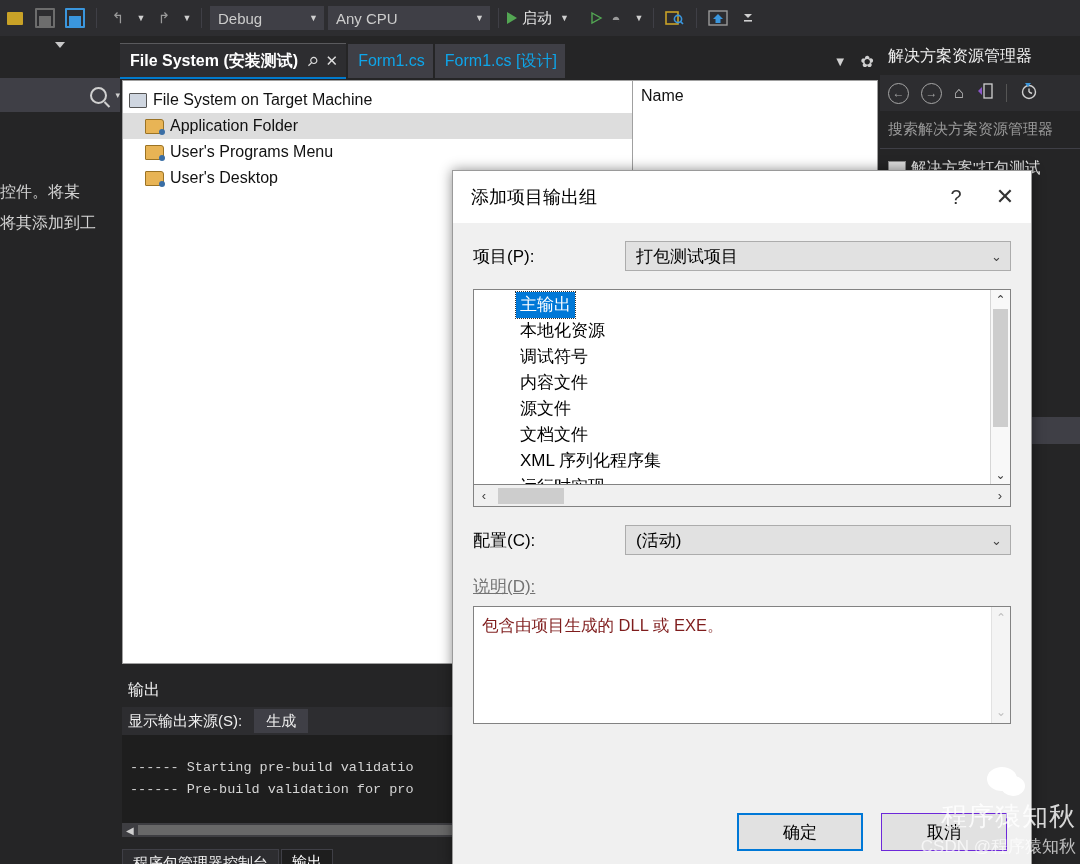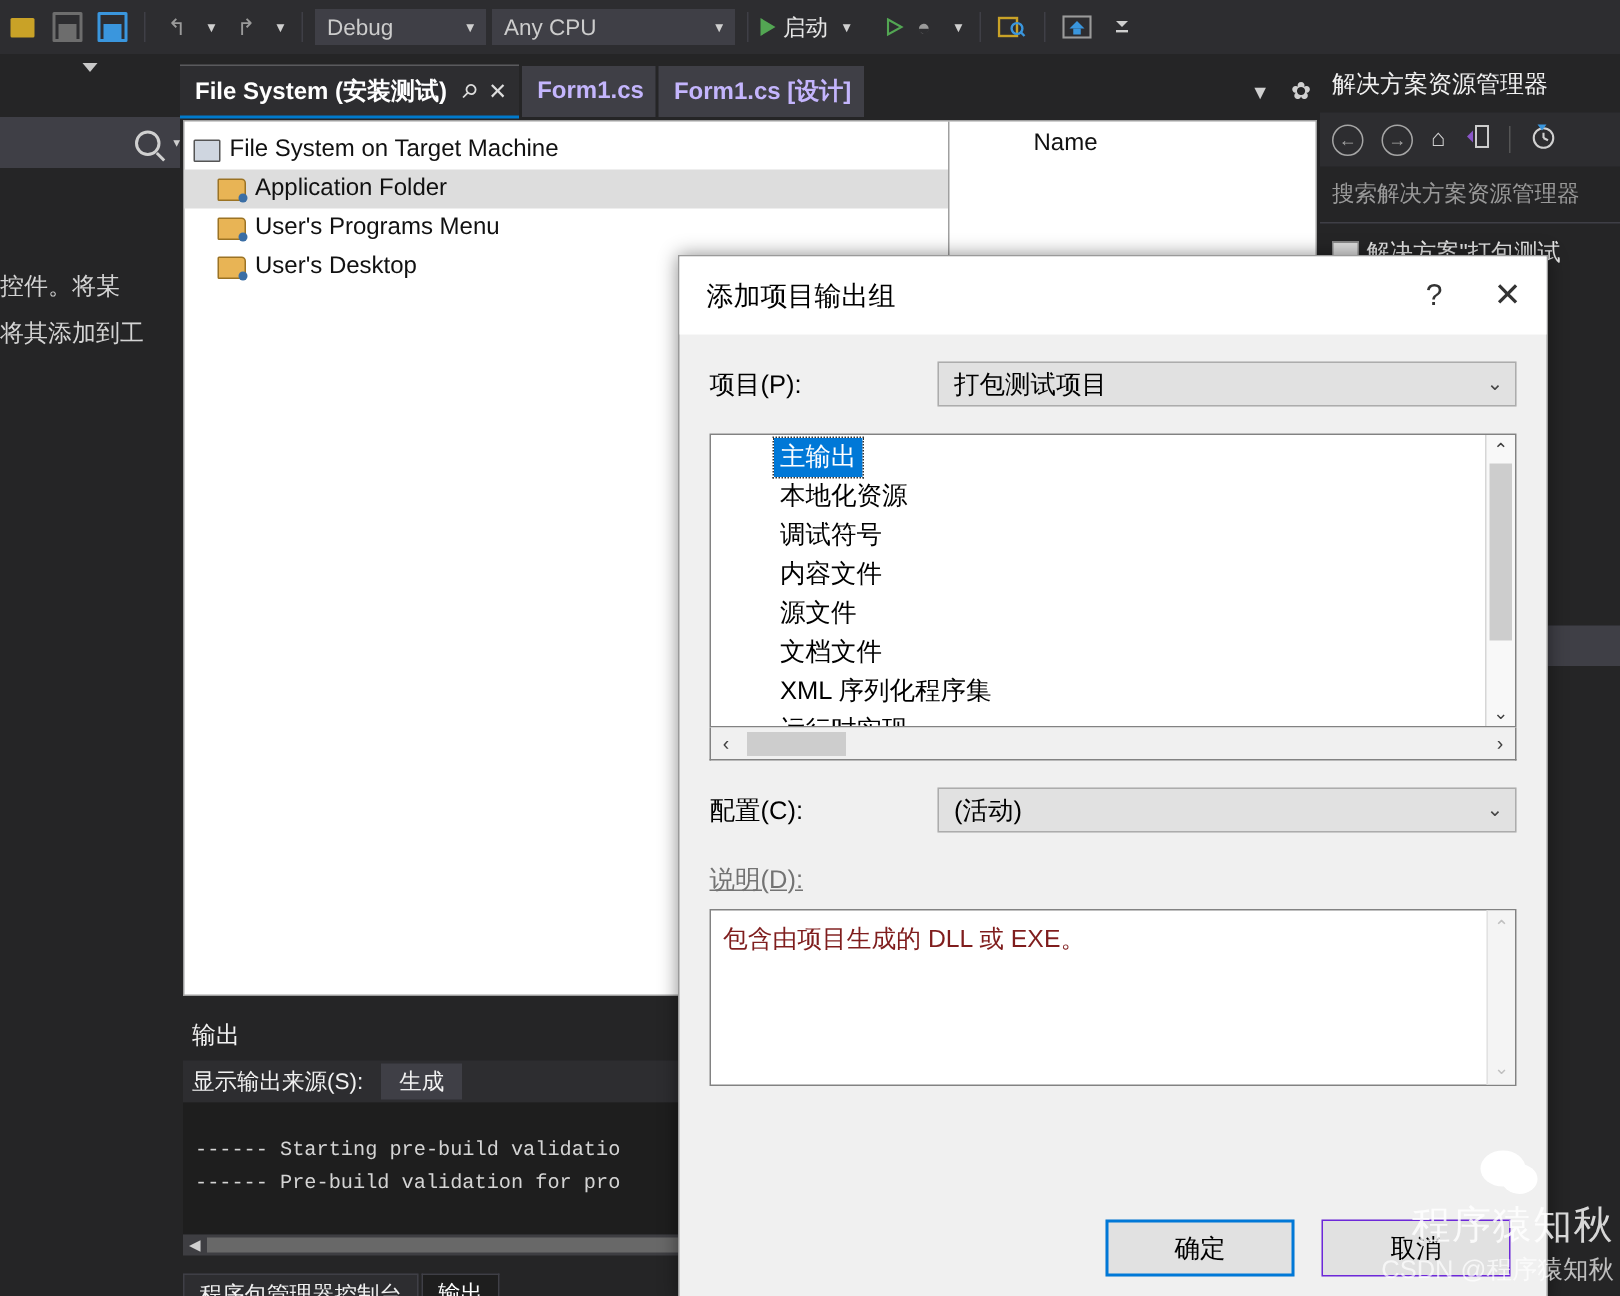--- a/index.html
+++ b/index.html
@@ -28,37 +28,37 @@
   .left-rail{position:absolute;left:0;top:36px;width:120px;height:828px;background:#252526;}
   .rail-search{position:absolute;left:0;top:42px;width:120px;height:34px;background:#3f3f46;display:flex;align-items:center;justify-content:flex-end;padding-right:8px;}
   .mag{width:13px;height:13px;border:2px solid #d0d0d0;border-radius:50%;position:relative;}
   .mag:after{content:"";position:absolute;width:2px;height:7px;background:#d0d0d0;right:-3px;bottom:-6px;transform:rotate(-45deg);}
   .rail-text{position:absolute;left:0;top:140px;width:120px;color:#d4d4d4;font-size:16px;line-height:31px;overflow:hidden;white-space:nowrap;}
   .tri-small{width:0;height:0;border-left:5px solid transparent;border-right:5px solid transparent;border-top:6px solid #c8c8c8;margin:0 auto;}
 
   
   .center{position:absolute;left:120px;top:36px;width:760px;height:828px;background:#252526;}
   .tabstrip{position:absolute;left:0;top:8px;width:760px;height:34px;display:flex;align-items:flex-end;}
-  .tab{height:34px;display:flex;align-items:center;padding:0 8px 0 10px;font-size:16px;color:#c4b5fd;background:#3f3f46;margin-right:2px;white-space:nowrap;font-weight:bold;}
+  .tab{height:34px;display:flex;align-items:center;padding:0 8px 0 10px;font-size:16px;color:#0ea5e9;background:#3f3f46;margin-right:2px;white-space:nowrap;}
   .tab.active{background:#2d2d30;color:#fff;font-weight:bold;border-top:1px solid #5a5a5d;position:relative;}
   .tab.active:after{content:"";position:absolute;left:0;right:0;bottom:-1px;height:2px;background:#007acc;}
   .tab .pin{margin-left:10px;font-size:13px;color:#ddd;transform:rotate(45deg);}
   .tab .xc{margin-left:8px;font-size:15px;color:#ddd;}
   .tabstrip-right{position:absolute;right:6px;top:8px;height:34px;display:flex;align-items:center;gap:14px;color:#d0d0d0;font-size:13px;}
 
   .docpane{position:absolute;left:2px;top:44px;width:756px;height:584px;background:#ffffff;border:1px solid #a0a0a0;box-sizing:border-box;display:flex;}
   .tree{width:510px;border-right:1px solid #a0a0a0;box-sizing:border-box;padding:6px 0 0 0;}
   .trow{display:flex;align-items:center;height:26px;font-size:16px;color:#111;padding-left:6px;}
   .trow.sel{background:#dddddd;}
   .trow .tlabel{margin-left:6px;}
   .ico-machine{width:16px;height:13px;border:1.5px solid #555;border-radius:1px;background:#cfd6e0;position:relative;}
   .ico-folder{width:17px;height:13px;background:#e8b455;border:1px solid #9b7324;border-radius:1px 3px 1px 1px;position:relative;}
   .ico-folder:after{content:"";position:absolute;right:-2px;bottom:-2px;width:6px;height:6px;border-radius:50%;background:#3a6ea5;}
   .listpane{flex:1;padding:6px 0 0 0;}
-  .listhdr{font-size:16px;color:#111;padding-left:8px;margin-left:48px;}
+  .listhdr{font-size:16px;color:#111;padding-left:8px;}
 
   .outputpane{position:absolute;left:2px;top:636px;width:756px;height:170px;background:#252526;}
   .op-title{font-size:16px;color:#f1f1f1;padding:8px 0 6px 6px;}
   .op-bar{display:flex;align-items:center;height:28px;background:#2d2d30;font-size:15px;color:#f1f1f1;}
   .op-bar .lbl{padding-left:6px;}
   .op-src{margin-left:12px;background:#3f3f46;height:24px;display:flex;align-items:center;padding:0 12px;color:#f1f1f1;}
   .op-body{background:#1e1e1e;height:88px;overflow:hidden;font-family:"Liberation Mono","DejaVu Sans Mono",monospace;font-size:13.5px;color:#d4d4d4;padding-left:8px;}
   .op-body .ln{line-height:22px;white-space:nowrap;}
   .op-body .ln.clip{color:#b5b5b5;position:relative;top:-6px;}
   .op-hscroll{height:14px;background:#3e3e42;display:flex;align-items:center;}

